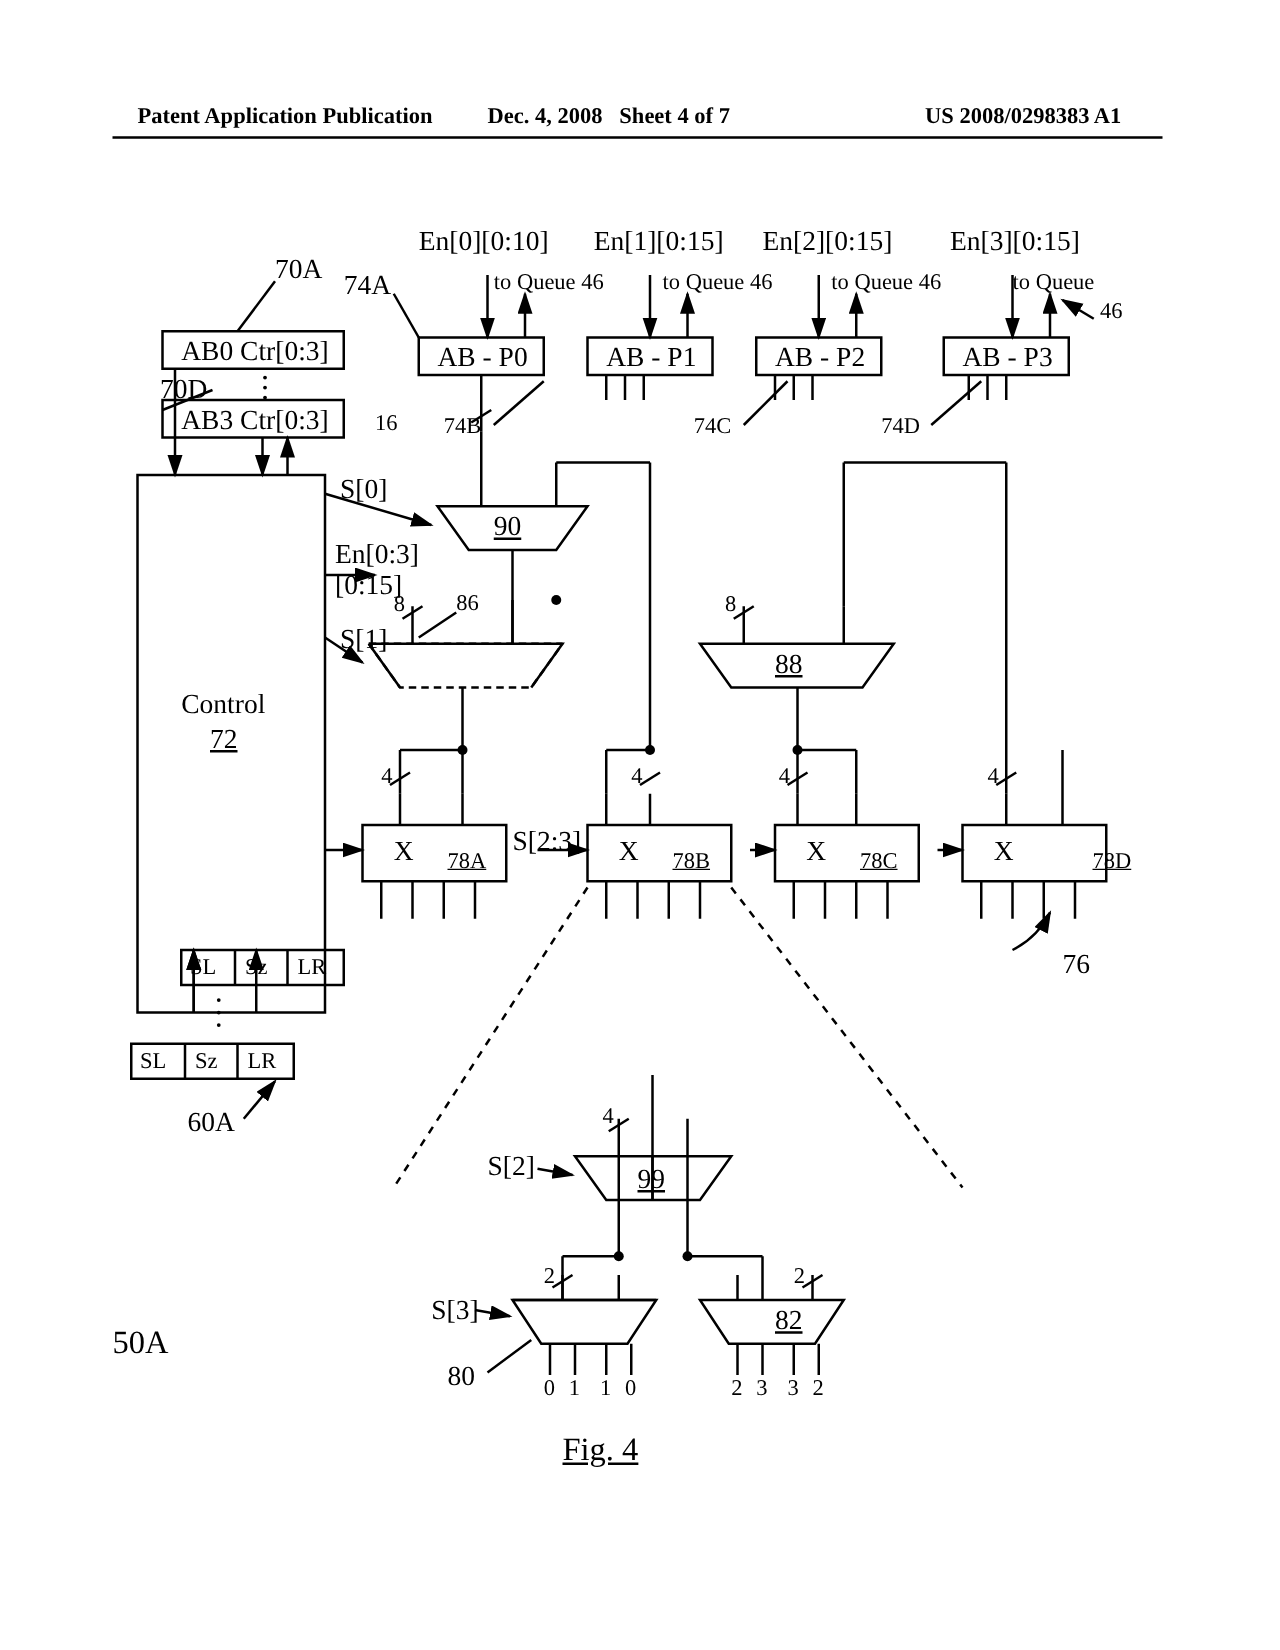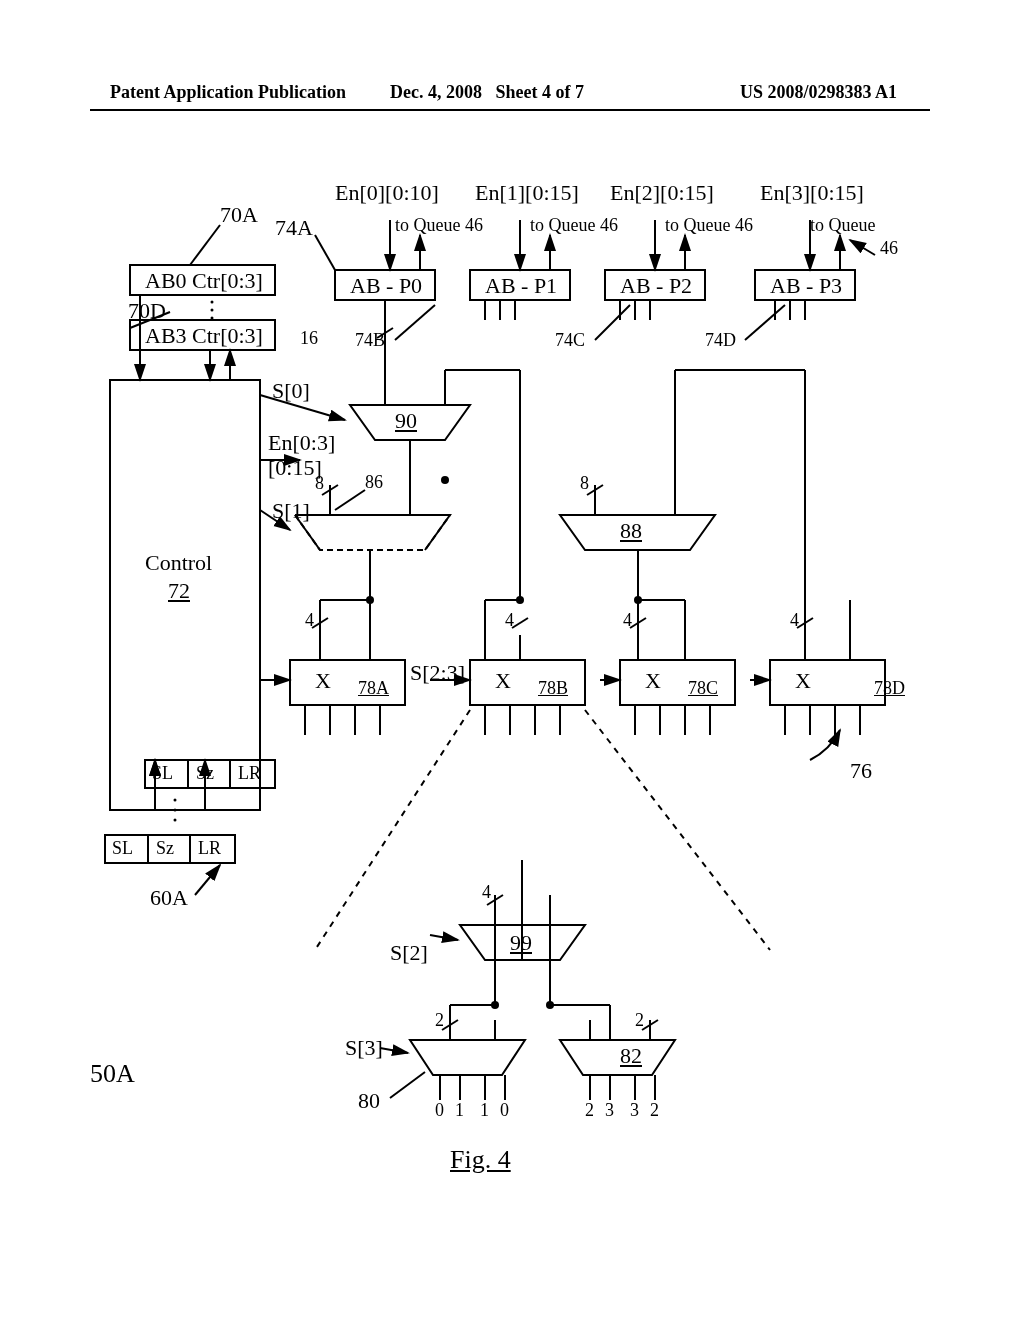--- a/index.html
+++ b/index.html
@@ -368,21 +368,21 @@
 
     <div class="txt small" style="left:62px; top:583px;">SL</div>
     <div class="txt small" style="left:106px; top:583px;">Sz</div>
     <div class="txt small" style="left:148px; top:583px;">LR</div>
     <div class="txt small" style="left:22px; top:658px;">SL</div>
     <div class="txt small" style="left:66px; top:658px;">Sz</div>
     <div class="txt small" style="left:108px; top:658px;">LR</div>
     <div class="txt" style="left:60px; top:705px;">60A</div>
 
     <div class="txt small" style="left:392px; top:702px;">4</div>
-    <div class="txt" style="left:300px; top:740px;margin-top:20px;">S[2]</div>
+    <div class="txt" style="left:300px; top:740px;">S[2]</div>
     <div class="txt u" style="left:420px; top:750px;">99</div>
 
     <div class="txt small" style="left:345px; top:830px;">2</div>
     <div class="txt small" style="left:545px; top:830px;">2</div>
     <div class="txt" style="left:255px; top:855px;">S[3]</div>
     <div class="txt u" style="left:530px; top:863px;">82</div>
     <div class="txt" style="left:268px; top:908px;">80</div>
 
     <div class="txt small" style="left:345px; top:920px;">0</div>
     <div class="txt small" style="left:365px; top:920px;">1</div>

